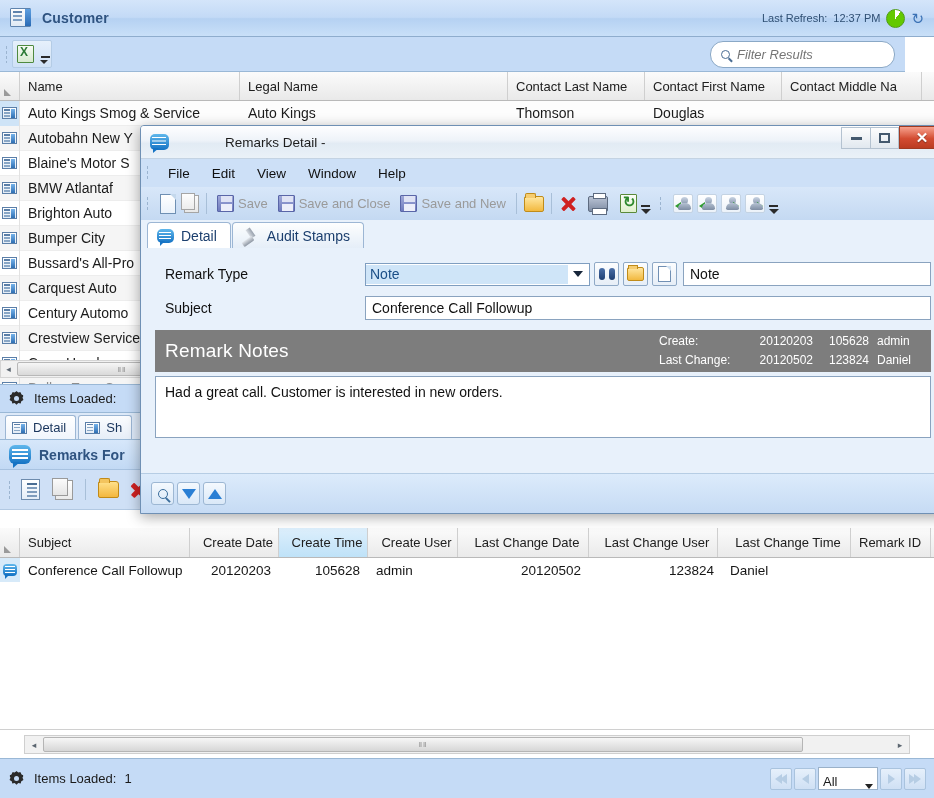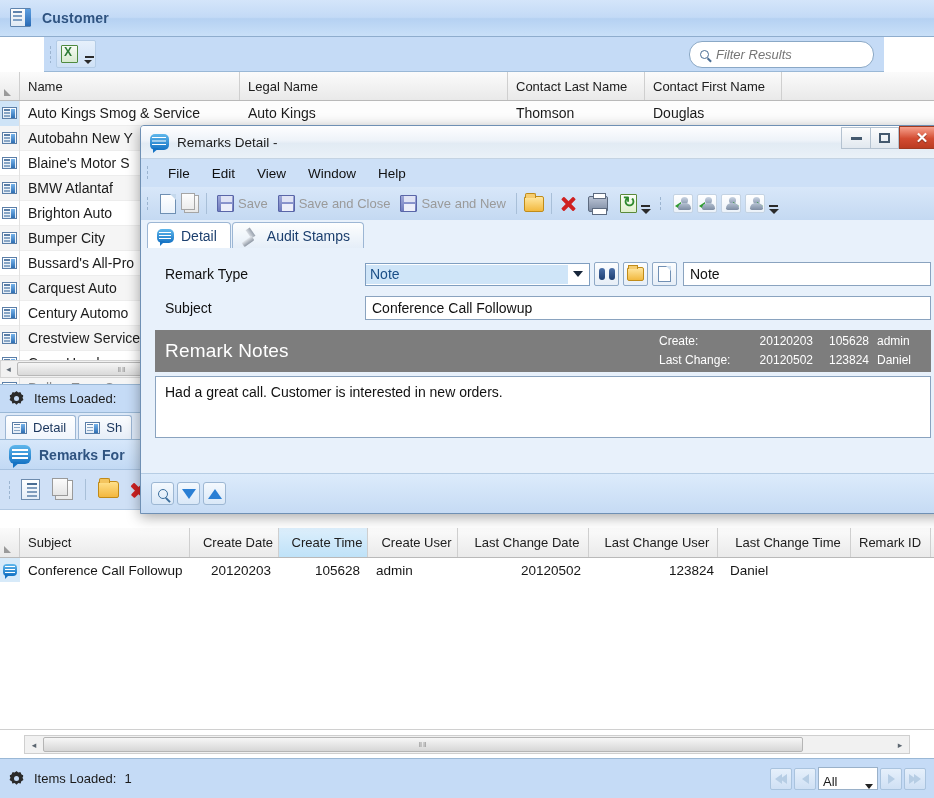--- a/index.html
+++ b/index.html
@@ -43,24 +43,24 @@
   }
   .pie {
     width: 19px; height: 19px; border-radius: 50%;
     background: conic-gradient(#ffffff 0deg 38deg, #63c900 38deg 360deg);
     border: 1px solid #4f9c13;
   }
   .refresh-arrow { font-size: 15px; color: #3b72b5; line-height: 1; }
 
   
   .main-toolbar {
-    position: absolute; left: 0; top: 37px; width: 840px; height: 35px;
+    position: absolute; left: 0; top: 37px; width: 905px; height: 35px;
     background: #c5dbf6;
     border-bottom: 1px solid #9ab8d6;
-    display: flex; align-items: center; margin-left: 44px;
+    display: flex; align-items: center;
   }
   .tb-grip { width: 4px; height: 18px; margin-left: 5px;
     background-image: radial-gradient(#9bb4d0 40%, transparent 41%);
     background-size: 3px 5px; }
   .excel-btn {
     width: 40px; height: 28px; margin-left: 3px;
     background: linear-gradient(to bottom,#e6f0fb,#cfe1f6);
     border: 1px solid #b4cce6; border-radius: 2px;
     display: flex; align-items: center; position: relative;
   }
@@ -262,21 +262,21 @@
     height: 33px; display: flex; align-items: center;
     background: linear-gradient(to bottom,#fefeff 0%,#eef3f9 45%,#e2ebf4 55%,#eaf1f8 100%);
     border-bottom: 1px solid #c4d3e3;
   }
   .dlg-speech { width: 19px; height: 16px; margin-left: 9px; margin-right: 8px; flex:none;
     background: linear-gradient(to bottom,#5fb7ec,#1573c4); border-radius: 5px; position: relative; }
   .dlg-speech::after { content:""; position:absolute; left:3px; bottom:-3px;
     border-top: 5px solid #1573c4; border-right: 6px solid transparent; }
   .dlg-speech .ln { position:absolute; left:2px; top:3px; width:14px; height:1.2px; background:#fff;
     box-shadow: 0 3.5px 0 #fff, 0 7px 0 #fff; }
-  .dlg-title-text { font-size: 13.5px; color: #1d1d1d; }
+  .dlg-title-text { font-size: 13.5px; color: #1d1d1d; margin-left: 48px; }
   .win-ctrl { margin-left: auto; display: flex; height: 100%; align-items: flex-start; }
   .wb { width: 29px; height: 22px; margin-top: 1px;
     background: linear-gradient(to bottom,#fdfdfd,#e1e8ef);
     border: 1px solid #b4c2d0; display: flex; align-items: center; justify-content: center; }
   .wb.min { border-right: none; }
   .wb.close { width: 46px; height: 23px; margin-top: 0;
     background: linear-gradient(to bottom,#f8a28e,#d34c32 55%,#bb3c22);
     border: 1px solid #a03a22; color: #fff; font-size: 15px; font-weight: bold;
     text-shadow: 0 1px 1px rgba(0,0,0,.4); }
   .wb .dash { width: 11px; height: 3px; background: #44596e; }
@@ -425,20 +425,26 @@
 
   <div class="main-titlebar">
     <div class="title-icon">
       <div class="sheet"></div>
         <div class="bar1"></div>
         <div class="bar2"></div>
         <div class="bar3"></div>
         <div class="blue"></div>
     </div>
     <div class="main-title">Customer</div>
+    <div class="refresh-block">
+      <span>Last Refresh:</span>
+      <span>12:37 PM</span>
+      <span class="pie"></span>
+      <span class="refresh-arrow">↻</span>
+    </div>
   </div>
 
   <div class="main-toolbar">
     <div class="tb-grip"></div>
     <div class="excel-btn">
       <span class="excel-ico"></span>
       <span class="dd-caret-line"></span>
         <span class="dd-caret"></span>
     </div>
     <div class="filter-box">
@@ -446,20 +452,21 @@
       <input type="text" placeholder="Filter Results" style="">
     </div>
   </div>
 
   <div class="grid-head">
     <div class="corner-cell"></div>
     <div class="gh" style="width:220px">Name</div>
     <div class="gh" style="width:268px">Legal Name</div>
     <div class="gh" style="width:137px">Contact Last Name</div>
     <div class="gh" style="width:137px">Contact First Name</div>
+    <div class="gh" style="width:140px">Contact Middle Na</div>
   </div>
 
   <div class="grid-body">
     <div class="grow sel">
       <div class="row-ico-cell">
           <span class="mini-ico"></span>
         </div>
       <div class="gc" style="width:220px">Auto Kings Smog &amp; Service</div>
       <div class="gc" style="width:268px">Auto Kings</div>
       <div class="gc" style="width:137px">Thomson</div>

